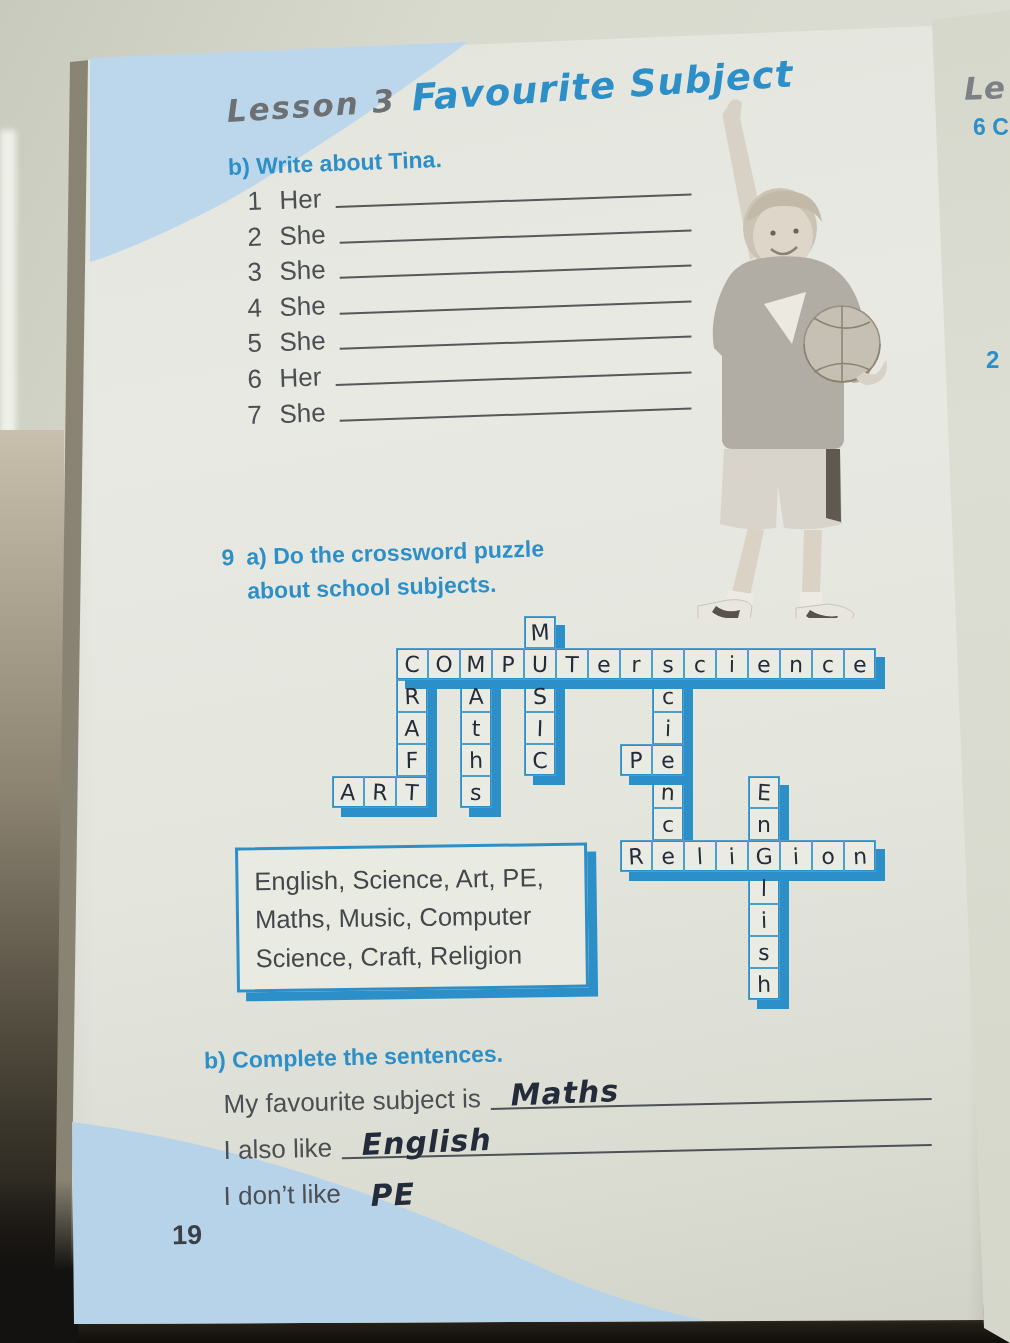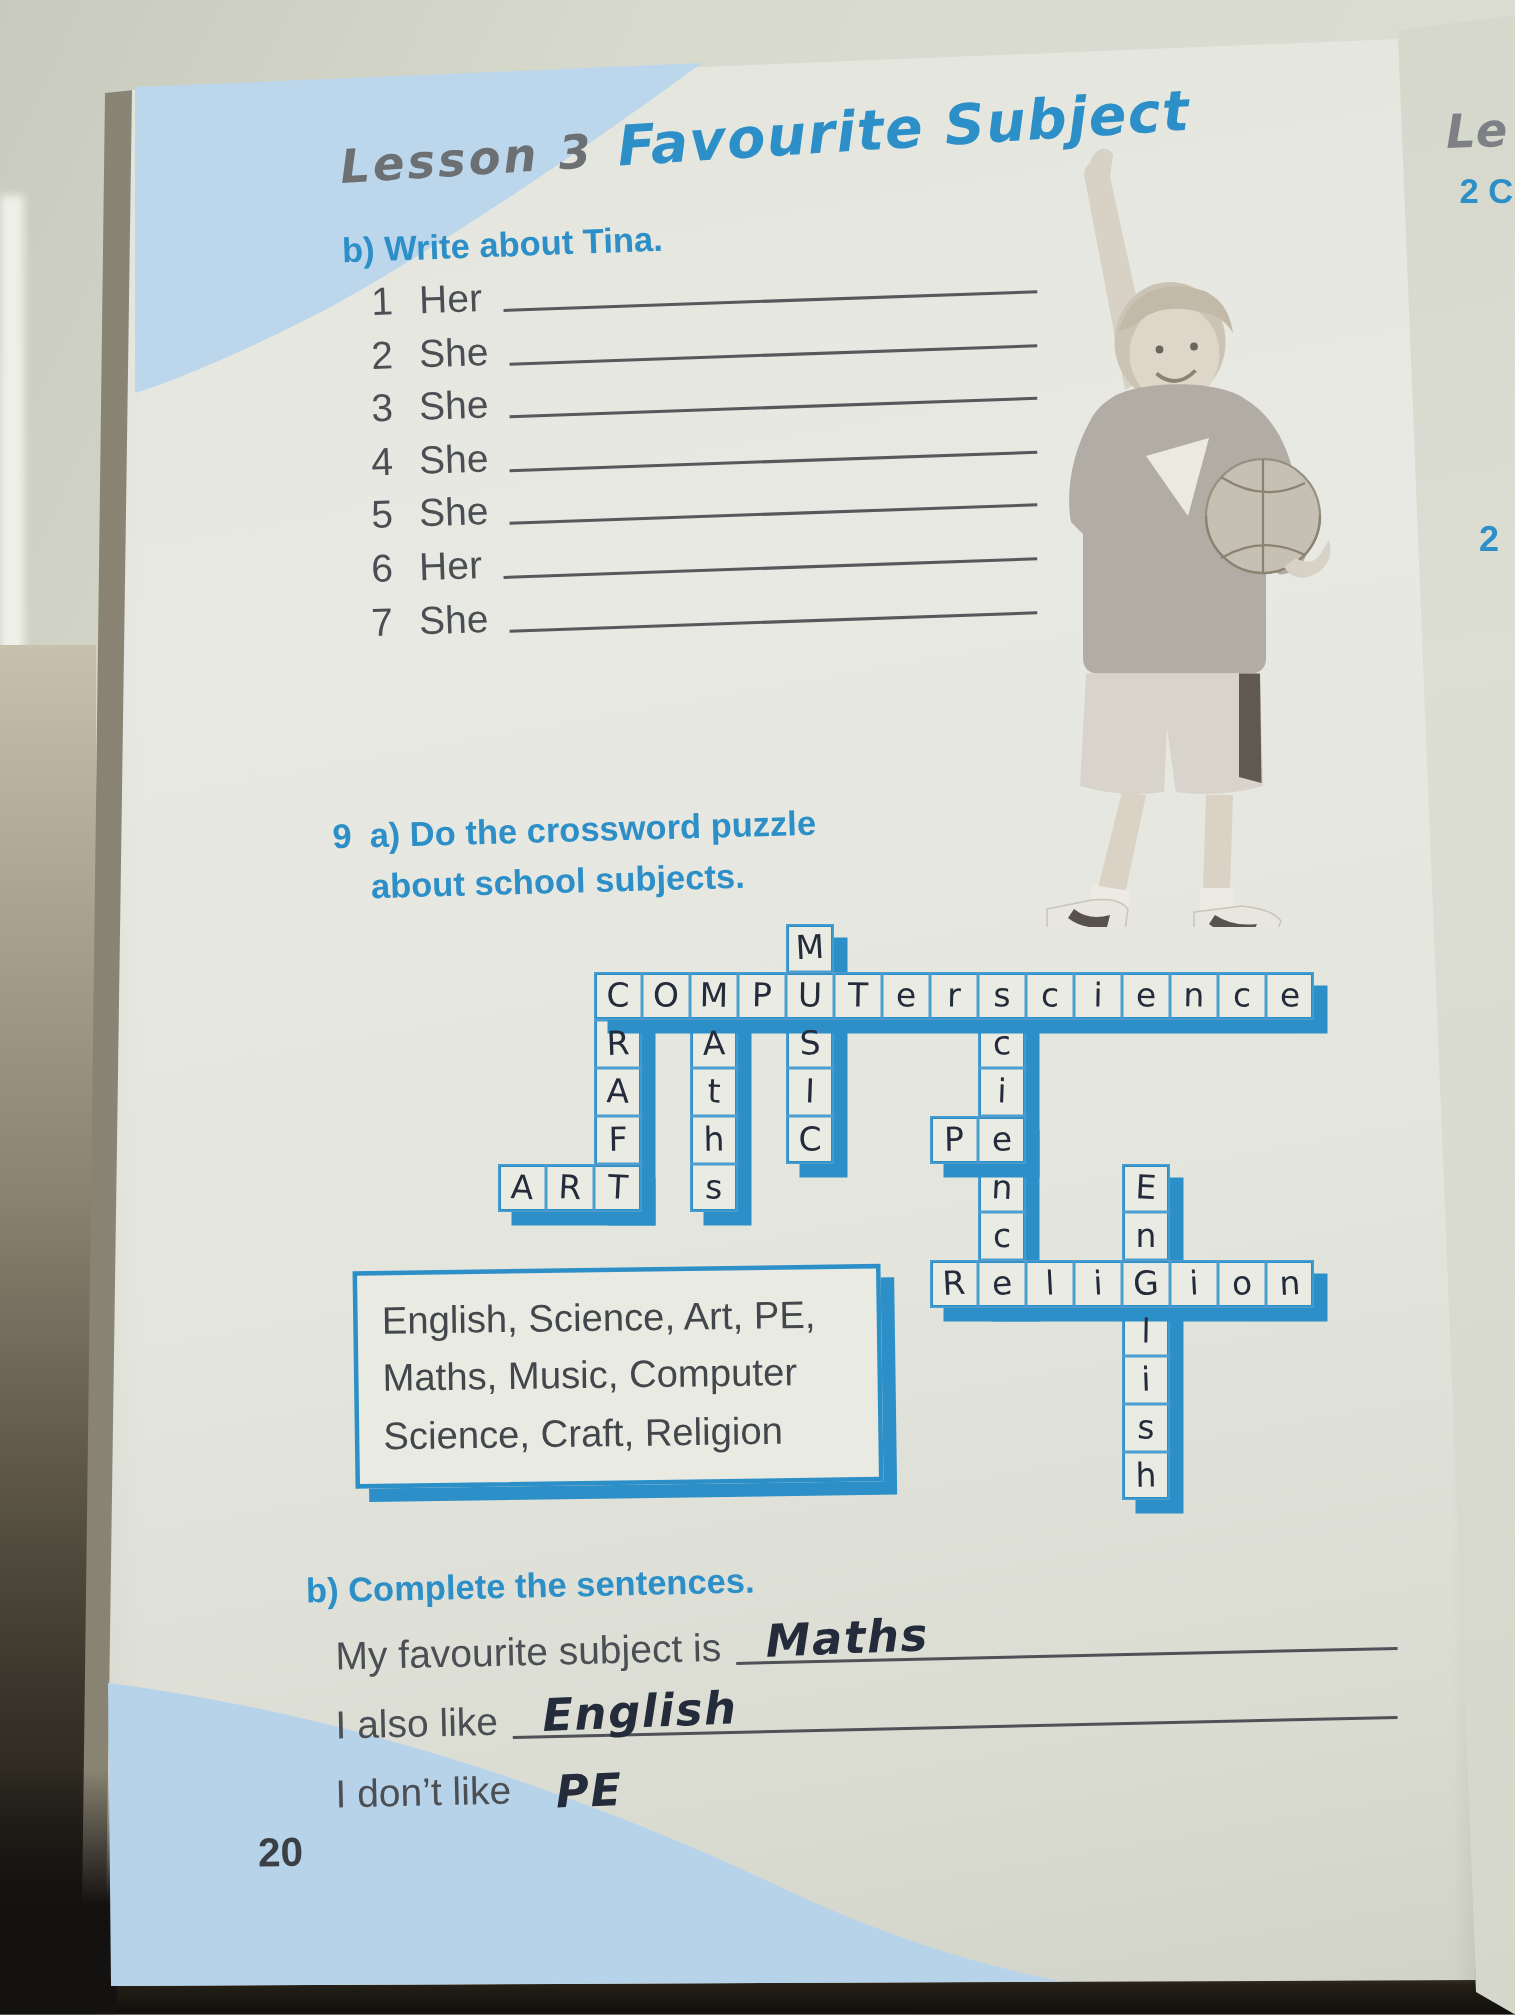--- a/index.html
+++ b/index.html
@@ -93,21 +93,21 @@
 <body>
 
 <div id="canvas" style="--accent: #2d8fc7; --decor: #bcd7ec; --ink: #242b3a; --text: #4b4f54; --title-gray: #6d7073;">
   <div class="bg-wall"></div>
   <div class="bg-left-bright"></div>
   <div class="bg-left"></div>
   <div class="bg-bottom"></div>
 
   <div class="right-page">
     <div class="rp-le">Le</div>
-    <div class="rp-1">2 C</div>
+    <div class="rp-1">6 C</div>
     <div class="rp-2">2</div>
   </div>
 
   <div class="spine"></div>
   <div class="main-page"></div>
   <div class="corner-dark"></div>
 
   <svg class="decor-svg" width="1010" height="1343" viewBox="0 0 1010 1343">
     <path d="M90,58 L468,42 C400,92 298,162 218,206 C164,234 114,255 90,262 Z" fill="#bcd7ec"></path>
     <path d="M72,1122 C230,1142 390,1196 520,1258 C590,1291 652,1310 708,1321 L74,1324 Z" fill="#b7d3e9"></path>
@@ -337,14 +337,14 @@
         </div>
       </div>
       <div class="sentence-row" style="top: 1170px;">
         <span class="s-label">I don’t like</span>
         <div class="s-ans">
           <span class="s-answer">PE</span>
         </div>
       </div>
     </div>
 
-  <div class="page-number">20</div>
+  <div class="page-number">19</div>
 </div>
 
 </body></html>

